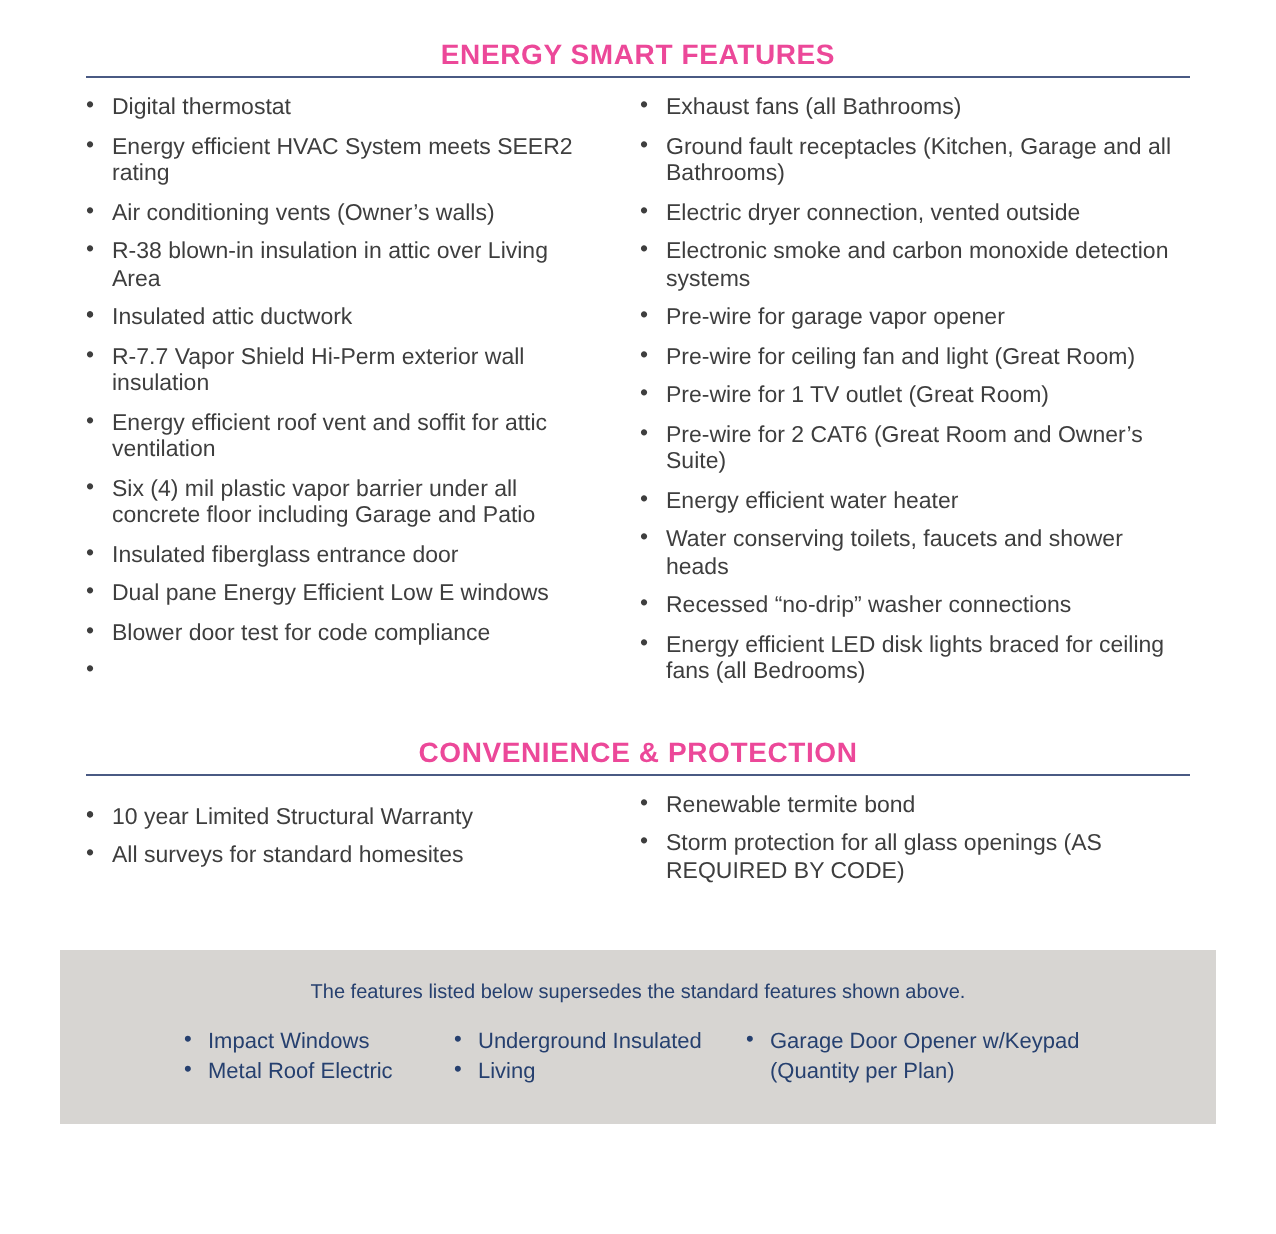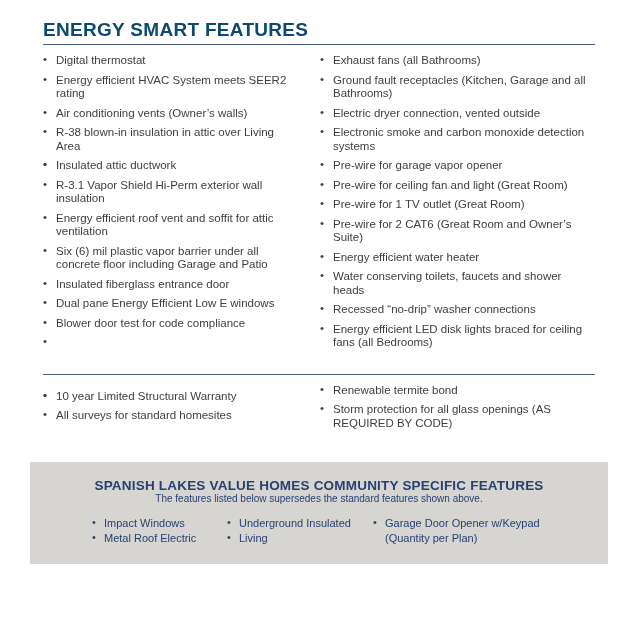--- a/index.html
+++ b/index.html
@@ -7,24 +7,25 @@
   body {
     width: 638px; height: 617px;
     font-family: "Liberation Sans", sans-serif;
     color: #3e3e3e;
     overflow: hidden;
   }
   .page { padding-top: 19px; }
   .content { padding: 0 43px; }
 
   .section-title {
-    font-size: 19px;
+    font-size: 14px;
     font-weight: bold;
-    color: #0c4a6e;
+    color: #ec4899;
     letter-spacing: 0.3px;
+    text-align: center;
   }
   .rule {
     border-bottom: 1.5px solid #4a5a83;
     margin-top: 3px;
   }
 
   .columns { display: flex; margin-top: 9px; }
   .col { width: 50%; }
   .col.left  { padding-right: 26px; }
   .col.right { padding-left: 1px; padding-right: 8px; }
@@ -103,25 +104,25 @@
             <li><span class="bullet">•</span><span>Energy efficient HVAC System meets SEER2 rating</span></li>
 
             <li><span class="bullet">•</span><span>Air conditioning vents (Owner’s walls)</span></li>
 
             <li><span class="bullet">•</span><span>R-38 blown-in insulation in attic over Living Area</span></li>
 
             <li><span class="bullet">•</span></li>
 
             <li><span class="bullet">•</span><span>Insulated attic ductwork</span></li>
 
-            <li><span class="bullet">•</span><span>R-3.1 Vapor Shield Hi-Perm exterior wall insulation</span></li>
+            <li><span class="bullet">•</span><span>R-7.7 Vapor Shield Hi-Perm exterior wall insulation</span></li>
 
             <li><span class="bullet">•</span><span>Energy efficient roof vent and soffit for attic ventilation</span></li>
 
-            <li><span class="bullet">•</span><span>Six (6) mil plastic vapor barrier under all concrete floor including Garage and Patio</span></li>
+            <li><span class="bullet">•</span><span>Six (4) mil plastic vapor barrier under all concrete floor including Garage and Patio</span></li>
 
             <li><span class="bullet">•</span><span>Insulated fiberglass entrance door</span></li>
 
             <li><span class="bullet">•</span><span>Dual pane Energy Efficient Low E windows</span></li>
 
             <li><span class="bullet">•</span><span>Blower door test for code compliance</span></li>
 
             <li><span class="bullet">•</span></li>
           </ul>
       </div>
@@ -150,20 +151,21 @@
 
             <li><span class="bullet">•</span><span>Recessed “no-drip” washer connections</span></li>
 
             <li><span class="bullet">•</span><span>Energy efficient LED disk lights braced for ceiling fans (all Bedrooms)</span></li>
           </ul>
       </div>
     </div>
   </div>
 
   <div class="content section section-convenience">
+    <div class="section-title">CONVENIENCE &amp; PROTECTION</div>
     <div class="rule"></div>
     <div class="columns">
       <div class="col left">
         <ul class="features">
 
             <li><span class="bullet">•</span></li>
 
             <li><span class="bullet">•</span><span>10 year Limited Structural Warranty</span></li>
 
             <li><span class="bullet">•</span><span>All surveys for standard homesites</span></li>
@@ -174,21 +176,20 @@
 
             <li><span class="bullet">•</span><span>Renewable termite bond</span></li>
 
             <li><span class="bullet">•</span><span>Storm protection for all glass openings (AS REQUIRED BY CODE)</span></li>
           </ul>
       </div>
     </div>
   </div>
 
   <div class="graybox">
-    <div class="gb-title">SPANISH LAKES VALUE HOMES COMMUNITY SPECIFIC FEATURES</div>
     <div class="gb-sub">The features listed below supersedes the standard features shown above.</div>
     <div class="gb-cols">
       <div class="gb-col gb-col-1">
         <ul class="gb-features">
 
             <li><span class="bullet">•</span><span>Impact Windows</span></li>
 
             <li><span class="bullet">•</span><span>Metal Roof Electric</span></li>
           </ul>
       </div>

